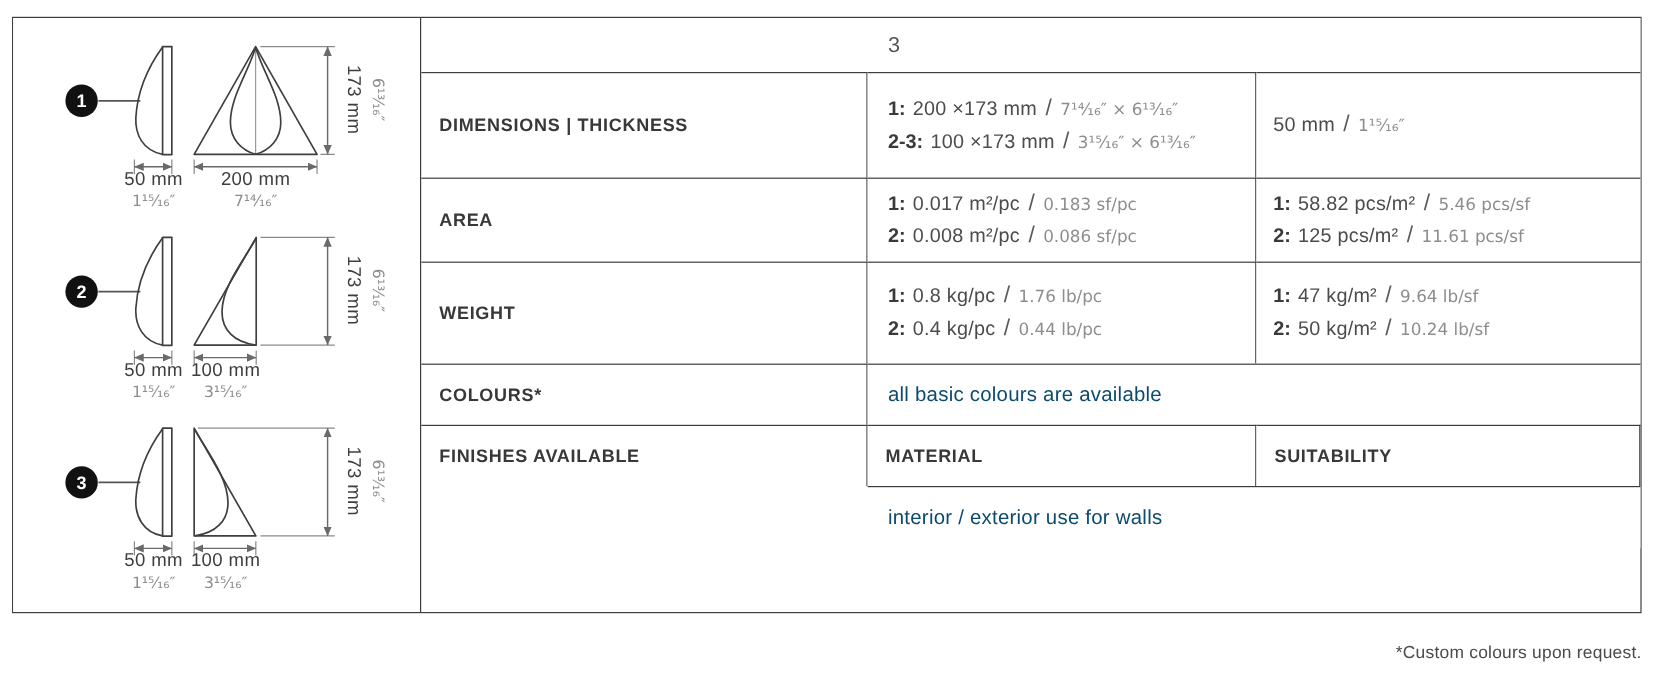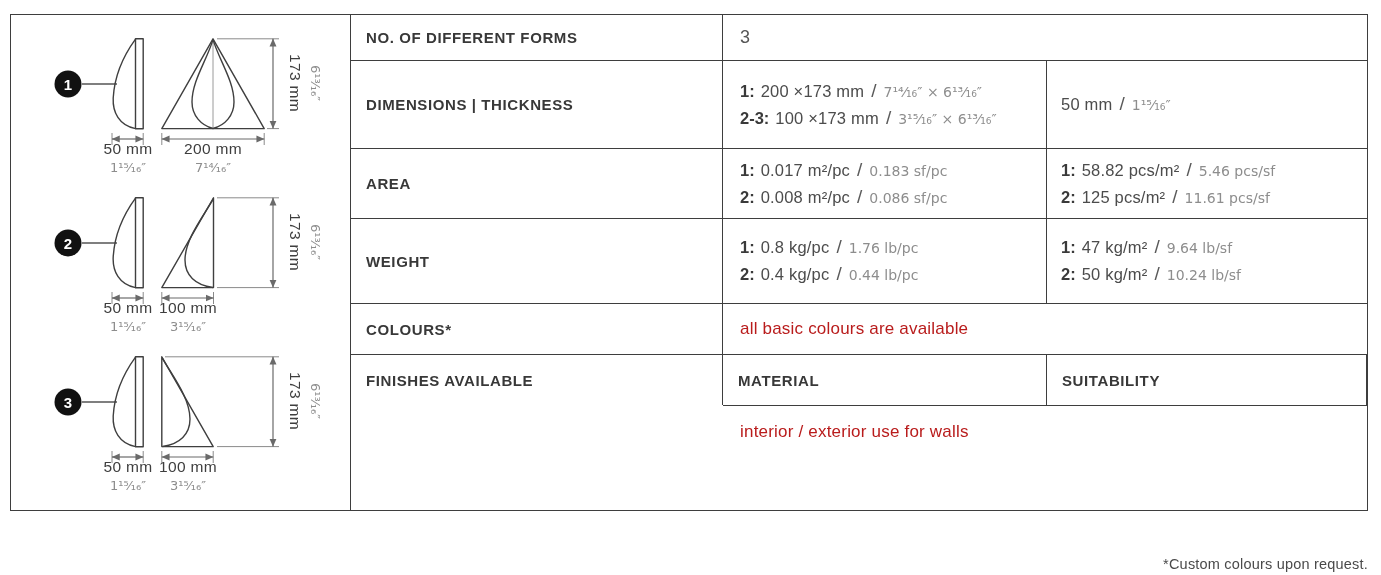--- a/index.html
+++ b/index.html
@@ -40,30 +40,30 @@
     grid-template-columns:372px 324px 1fr;
     grid-template-rows:45px 88px 70px 85px 51px 51px 52px auto;
   }
   .cell{box-sizing:border-box;display:flex;flex-direction:column;justify-content:center;background:#fff;}
   .bt{border-top:1.5px solid var(--line);}
   .br{border-right:1.5px solid var(--line);}
   .span2{grid-column:2/4;}
   .lbl{padding-left:15px;font-size:15px;font-weight:700;color:#383838;letter-spacing:.6px;}
   .val{padding-left:17px;}
   .col2{padding-left:14px;}
-  .plain{font-size:17px;color:#b91c1c;letter-spacing:.2px;}
+  .plain{font-size:17px;color:#0c4a6e;letter-spacing:.2px;}
   .big{font-size:18px;color:#565656;}
   .vline{display:flex;align-items:baseline;line-height:26px;white-space:nowrap;}
   .pfx{font-weight:700;color:#3a3a3a;font-size:16.5px;margin-right:6px;}
   .metric{font-size:16.5px;color:var(--mid);letter-spacing:.2px;}
   .sep{font-size:19px;font-weight:300;color:#5a5a5a;margin:0 7px;}
   .imp{font-size:14px;color:var(--gray);font-family:"DejaVu Sans",sans-serif;}
   
   .footnote{
-    position:absolute;right:13px;top:536px;font-size:14.5px;color:#4a4a4a;letter-spacing:.2px;margin-top:20px;
+    position:absolute;right:13px;top:536px;font-size:14.5px;color:#4a4a4a;letter-spacing:.2px;
   }
 </style>
 </head>
 <body>
 
 <div class="page">
 
   <svg width="0" height="0" style="position:absolute">
     <defs>
       <marker id="dimarrow" viewBox="0 0 8 8" refX="7.4" refY="4" markerWidth="7" markerHeight="7" orient="auto-start-reverse">
@@ -169,23 +169,20 @@
           <line class="tick" x1="206" y1="98.6" x2="268" y2="98.6"></line>
           <line class="dimline" x1="262" y1="8.8" x2="262" y2="98.6" marker-start="url(#dimarrow)" marker-end="url(#dimarrow)"></line>
         </g>
         <text class="mm-label" x="279" y="53" text-anchor="middle" transform="rotate(90 279 53)">173 mm</text>
         <text class="in-label" x="300" y="53" text-anchor="middle" transform="rotate(90 300 53)">6¹³⁄₁₆″</text>
       </svg>
     </div>
 
     <div class="spec-table">
 
-      <div class="cell lbl br">
-          <span>NO. OF DIFFERENT FORMS</span>
-        </div>
       <div class="cell val span2">
           <span class="plain big">3</span>
         </div>
 
       <div class="cell lbl br bt">
           <span>DIMENSIONS  |  THICKNESS</span>
         </div>
       <div class="cell val br bt">
         <div class="vline">
           <span class="pfx">1:</span>

